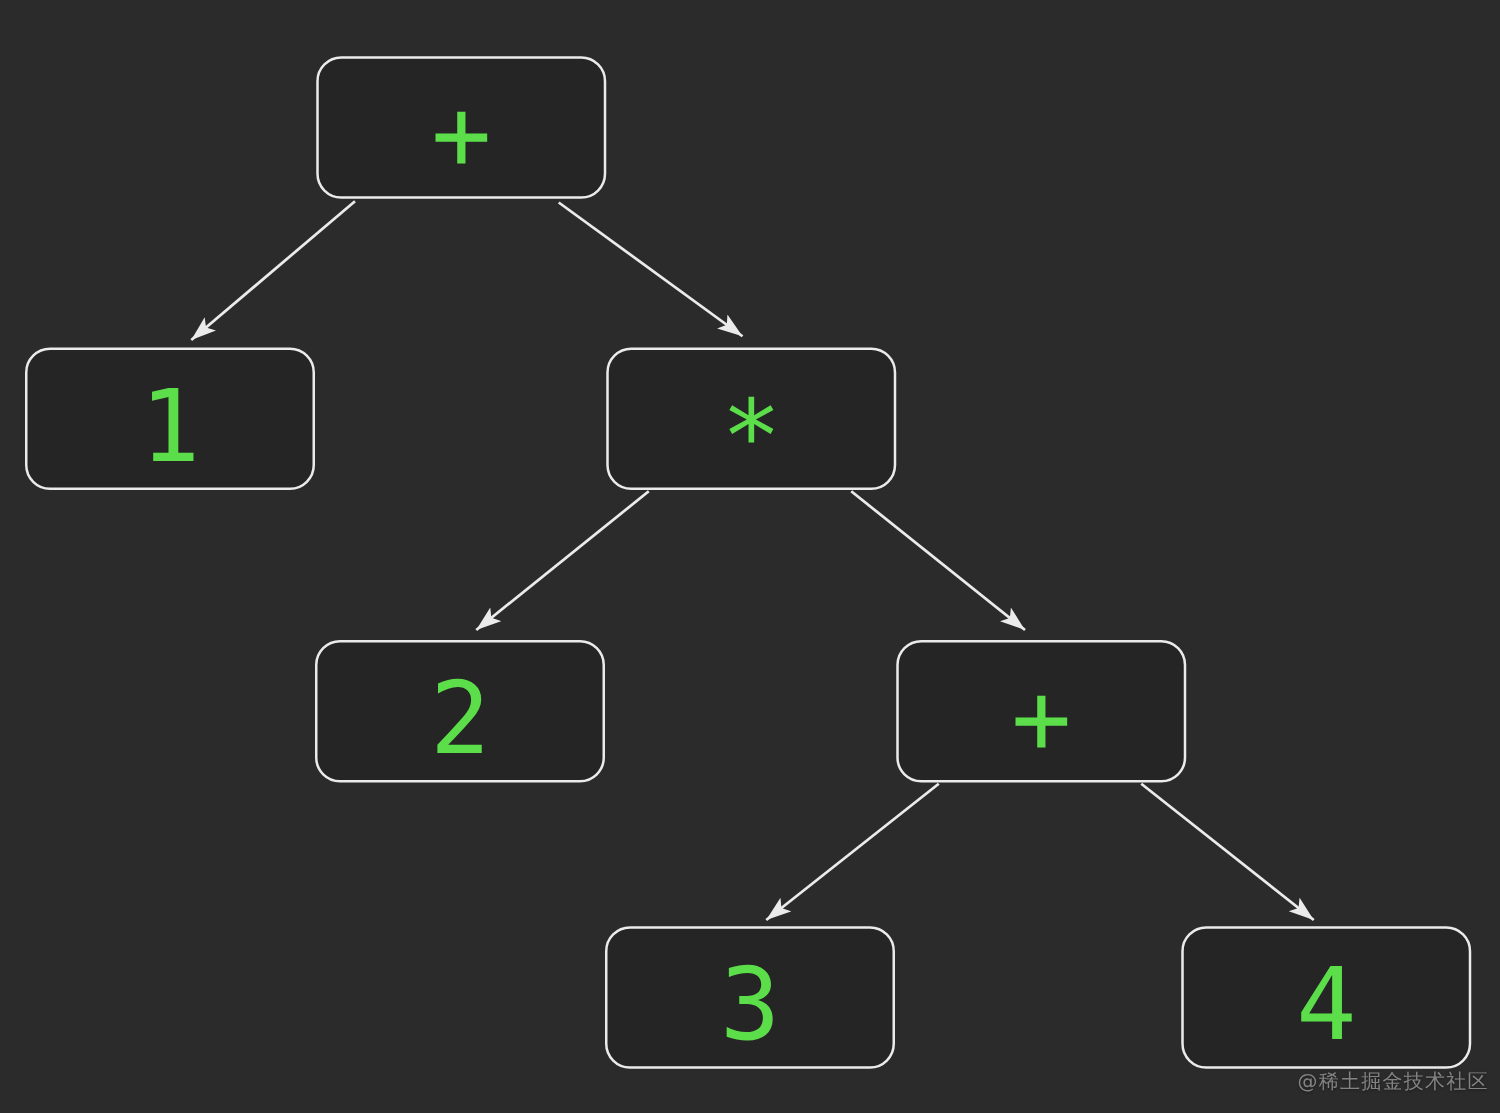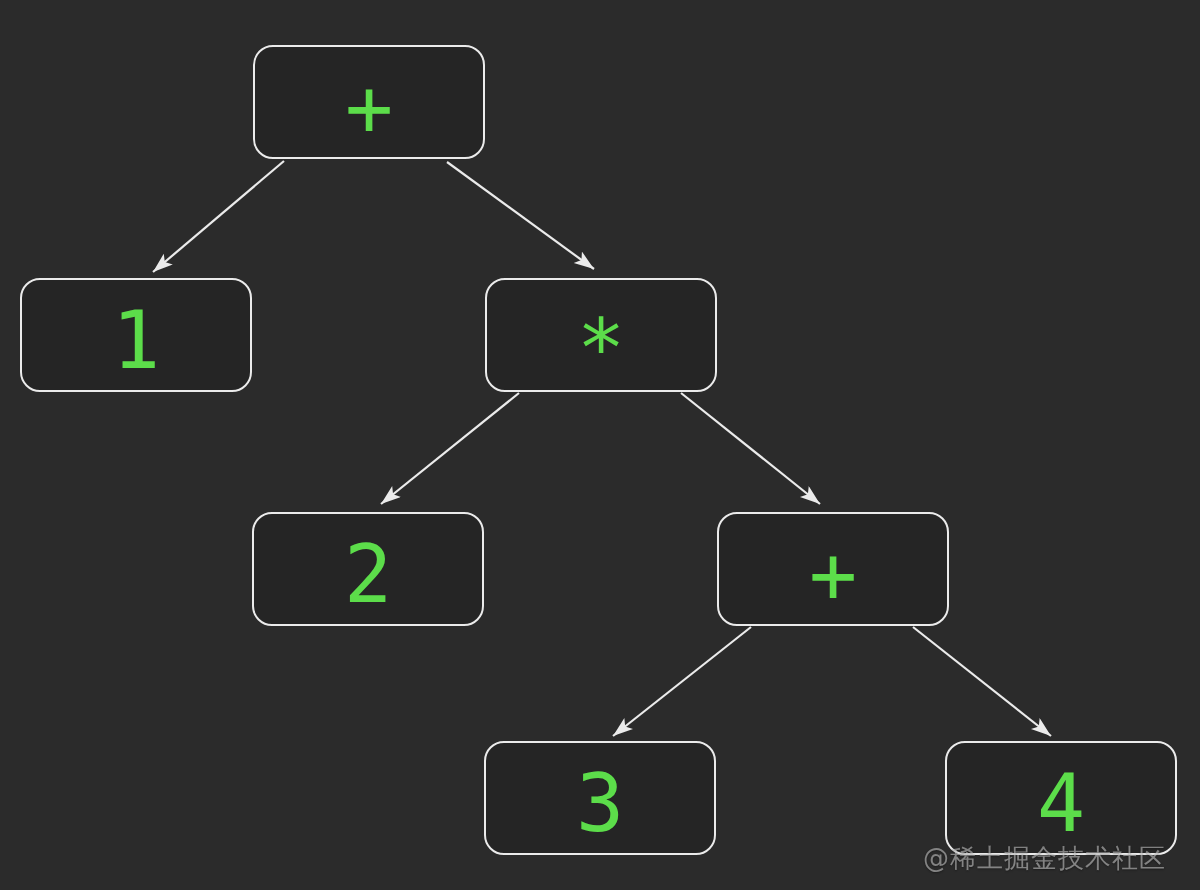--- a/index.html
+++ b/index.html
@@ -55,23 +55,23 @@
   }
   .node-root-plus  { left: 253px; top: 45px;  }
   .node-leaf-1     { left: 20px;  top: 278px; }
   .node-multiply   { left: 485px; top: 278px; }
   .node-leaf-2     { left: 252px; top: 512px; }
   .node-inner-plus { left: 717px; top: 512px; }
   .node-leaf-3     { left: 484px; top: 741px; }
   .node-leaf-4     { left: 945px; top: 741px; }
   .watermark {
     position: absolute;
-    right: 34px;
+    right: 9px;
     bottom: 14px;
-    font-size: 26px;
+    font-size: 16px;
     letter-spacing: 1px;
     color: var(--watermark);
     opacity: 0.62;
     text-shadow: 0 1px 2px rgba(0,0,0,0.6);
     pointer-events: none;
     white-space: nowrap;
   }
 </style>
 </head>
 <body>

